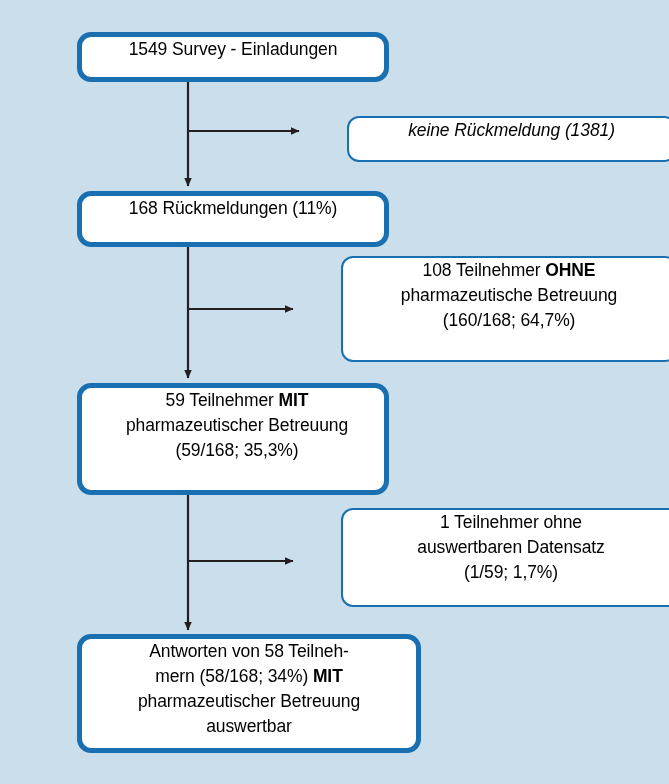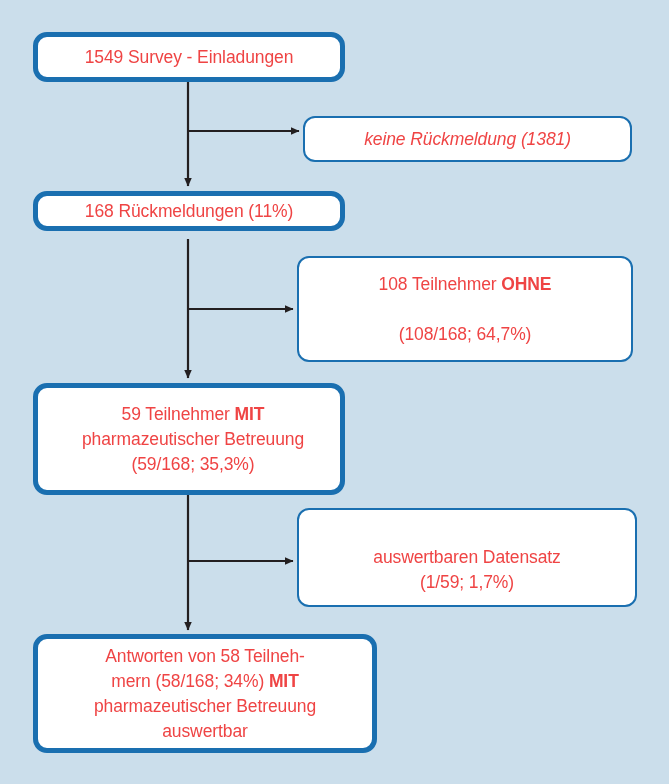--- a/index.html
+++ b/index.html
@@ -24,25 +24,25 @@
     top: 0;
     width: 669px;
     height: 784px;
     pointer-events: none;
   }
   .node {
     position: absolute;
     box-sizing: border-box;
     background: #ffffff;
     display: flex;
-    align-items: center;
     justify-content: center;
     text-align: center;
-    color: #ef4444;
+    color: #000000;
     z-index: 2;
+    margin-left: 44px;
   }
   .node-main {
     border: 5px solid #1a6fb0;
     border-radius: 14px;
   }
   .node-side {
     border: 2px solid #1a6fb0;
     border-radius: 12px;
   }
   .node-text {
@@ -97,33 +97,33 @@
   </svg>
 
   <div class="node node-main" style="left:33px; top:32px; width:312px; height:50px;">
     <span class="node-text">1549 Survey - Einladungen</span>
   </div>
 
   <div class="node node-side" style="left:303px; top:116px; width:329px; height:46px;font-style:italic;">
     <span class="node-text">keine Rückmeldung (1381)</span>
   </div>
 
-  <div class="node node-main" style="left:33px; top:191px; width:312px; height:40px;">
+  <div class="node node-main" style="left:33px; top:191px; width:312px; height:56px;">
     <span class="node-text">168 Rückmeldungen (11%)</span>
   </div>
 
   <div class="node node-side" style="left:297px; top:256px; width:336px; height:106px;">
-    <span class="node-text"><span>108 Teilnehmer </span><b>OHNE</b><br><br><span>(108/168; 64,7%)</span></span>
+    <span class="node-text"><span>108 Teilnehmer </span><b>OHNE</b><br><span>pharmazeutische Betreuung</span><br><span>(160/168; 64,7%)</span></span>
   </div>
 
   <div class="node node-main" style="left:33px; top:383px; width:312px; height:112px;padding-left:8px;">
     <span class="node-text"><span>59 Teilnehmer </span><b>MIT</b><br><span>pharmazeutischer Betreuung</span><br><span>(59/168; 35,3%)</span></span>
   </div>
 
   <div class="node node-side" style="left:297px; top:508px; width:340px; height:99px;">
-    <span class="node-text"><br><span>auswertbaren Datensatz</span><br><span>(1/59; 1,7%)</span></span>
+    <span class="node-text"><span>1 Teilnehmer ohne</span><br><span>auswertbaren Datensatz</span><br><span>(1/59; 1,7%)</span></span>
   </div>
 
   <div class="node node-main" style="left:33px; top:634px; width:344px; height:119px;">
     <span class="node-text"><span>Antworten von 58 Teilneh-</span><br><span>mern (58/168; 34%) </span><b>MIT</b><br><span>pharmazeutischer Betreuung</span><br><span>auswertbar</span></span>
   </div>
 
 </div>
 
 </body></html>

